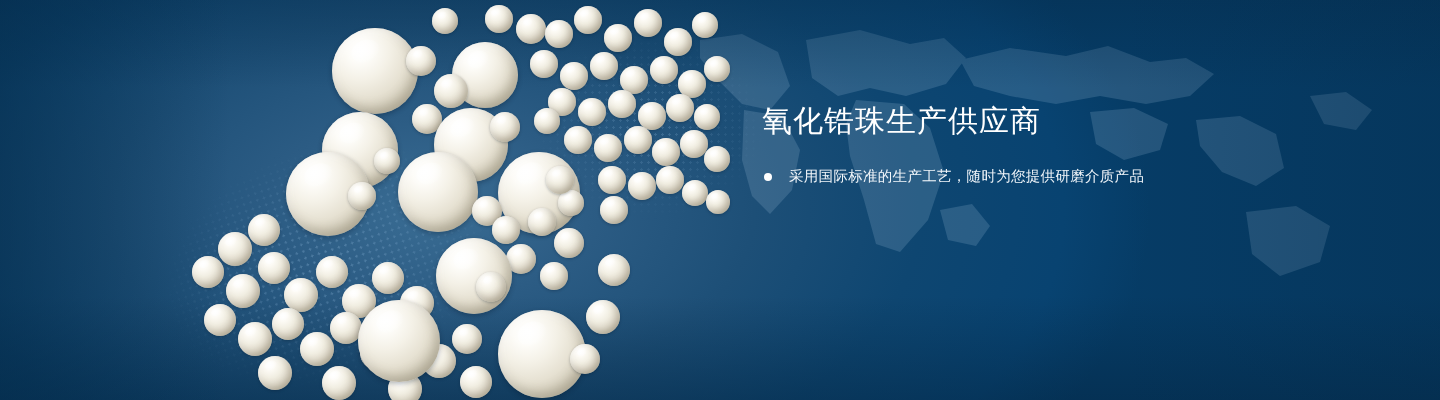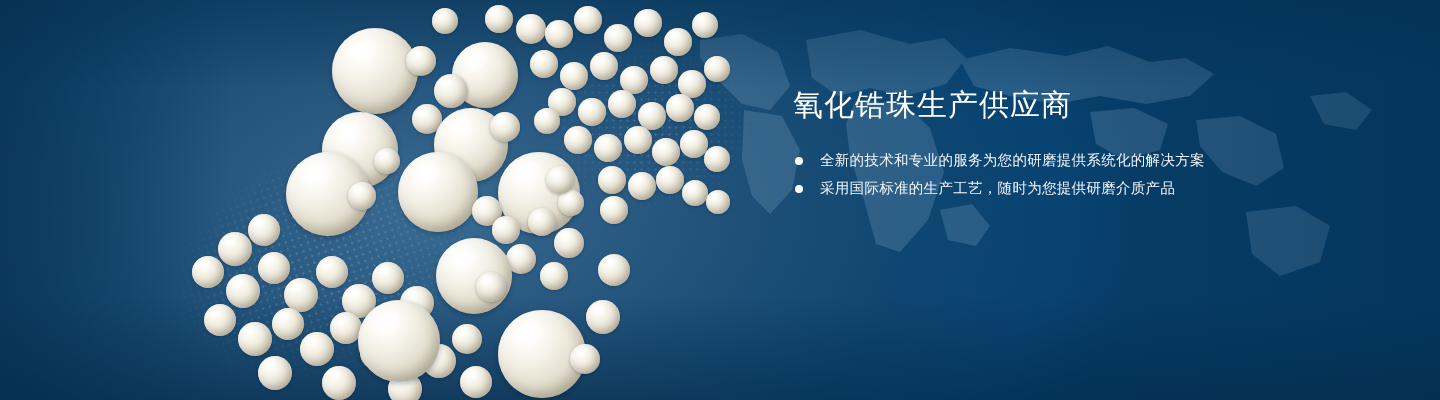--- a/index.html
+++ b/index.html
@@ -69,21 +69,21 @@
     background:
       radial-gradient(circle at 34% 27%, #ffffff 0%, #fcfaf4 16%, #f1eee2 38%,
                       #e0dacb 62%, #cac3ae 84%, #b4ad98 100%);
     box-shadow:
       inset -3px -3px 7px rgba(120,112,92,.36),
       inset 2px 2px 5px rgba(255,255,255,.5),
       0 1px 3px rgba(0,20,40,.28);
   }
 
   
-  #copy{position:absolute;left:762px;top:88px;width:470px;margin-left:31px;}
+  #copy{position:absolute;left:762px;top:104px;width:470px;}
   #title{
     color:#ffffff;font-size:30px;line-height:1.1;letter-spacing:1px;
     font-weight:400;margin:0 0 28px 0;white-space:nowrap;
   }
   .bullets{list-style:none;margin:0;padding:0;}
   .bullet{
     position:relative;padding-left:27px;
     color:#f2f6fa;font-size:14.5px;line-height:23px;
     margin-bottom:5px;letter-spacing:.3px;white-space:pre-line;
   }
@@ -205,18 +205,17 @@
       <div class="bead sm" style="left: 586px; top: 300px; width: 34px; height: 34px;"></div>
       <div class="bead sm" style="left: 598px; top: 254px; width: 32px; height: 32px;"></div>
       <div class="bead sm" style="left: 570px; top: 344px; width: 30px; height: 30px;"></div>
       <div class="bead sm" style="left: 600px; top: 196px; width: 28px; height: 28px;"></div>
       <div class="bead sm" style="left: 534px; top: 108px; width: 26px; height: 26px;"></div>
     </div>
 
   <div id="copy">
     <h1 id="title">氧化锆珠生产供应商</h1>
     <ul class="bullets">
-        <li class="bullet"><span class="dot"></span><span>全新的技术和专业的服务为您的研磨提供系统化的解决方案</span></li>
         <li class="bullet"><span class="dot"></span><span>采用国际标准的生产工艺，随时为您提供研磨介质产品</span></li>
       </ul>
   </div>
 
 </div>
 
 </body></html>

